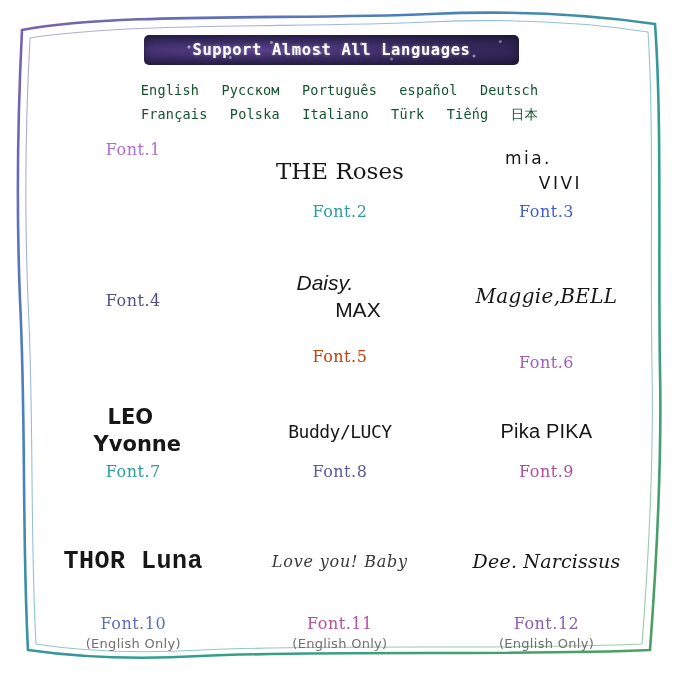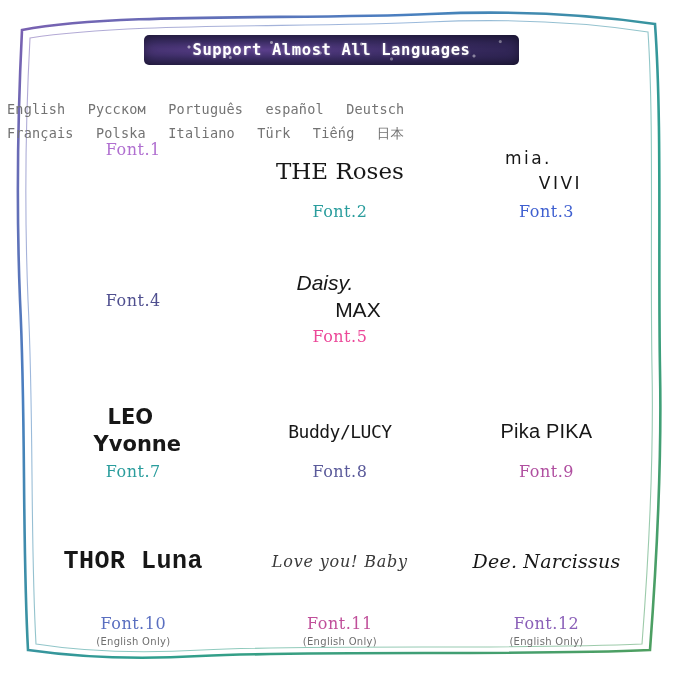--- a/index.html
+++ b/index.html
@@ -67,26 +67,25 @@
     font-size: 15.5px;
     font-weight: bold;
     letter-spacing: 0.6px;
     text-shadow: 0 0 3px rgba(255,255,255,0.35);
   }
 
   
   .lang-row {
     position: absolute;
     width: 679px;
-    text-align: left;
+    text-align: center;
     font-family: "DejaVu Sans Mono", monospace;
     font-size: 13.5px;
-    color: #737373;
+    color: #14532d;
     letter-spacing: 0.2px;
-    margin-top: 19px;
   }
   .lang-row span { margin: 0 7px; }
   #lang-row-1 { top: 82px; }
   #lang-row-2 { top: 106px; }
 
   
   .grid {
     position: absolute;
     left: 30px;
     top: 140px;
@@ -114,21 +113,21 @@
   .label {
     text-align: center;
     font-family: "DejaVu Serif", serif;
     font-size: 16px;
     letter-spacing: 0.5px;
     margin-top: 0;
   }
   .sublabel {
     text-align: center;
     font-family: "DejaVu Sans", sans-serif;
-    font-size: 10px;
+    font-size: 13px;
     color: #6f6f6f;
     margin-top: 3px;
     letter-spacing: 0.3px;
   }
 
   
   .row-1 .cell { height: 125px; }
   .row-2 .cell { height: 135px; }
   .row-3 .cell { height: 130px; }
   .row-4 .cell { height: 125px; }
@@ -233,21 +232,27 @@
 
     <div class="grid-row row-2">
       <div class="cell">
         <div class="label" style="color:#4f4f8f; margin-top:26px;">Font.4</div>
       </div>
       <div class="cell">
         <div class="sample f5">
           <span class="l1">Daisy.</span>
           <span class="l2">MAX</span>
         </div>
-        <div class="label" style="color:#ec4899; ">Font.5</div>
+        <div class="label" style="color:#c2410c; margin-top:20px;">Font.5</div>
+      </div>
+      <div class="cell">
+        <div class="sample f6">
+          <span class="l1">Maggie,BELL</span>
+        </div>
+        <div class="label" style="color:#a05bc0; margin-top:26px;">Font.6</div>
       </div>
     </div>
 
     <div class="grid-row row-3">
       <div class="cell">
         <div class="sample f7">
           <span class="l1">LEO</span>
           <span class="l2">Yvonne</span>
         </div>
         <div class="label" style="color:#2a9d9d">Font.7</div>

